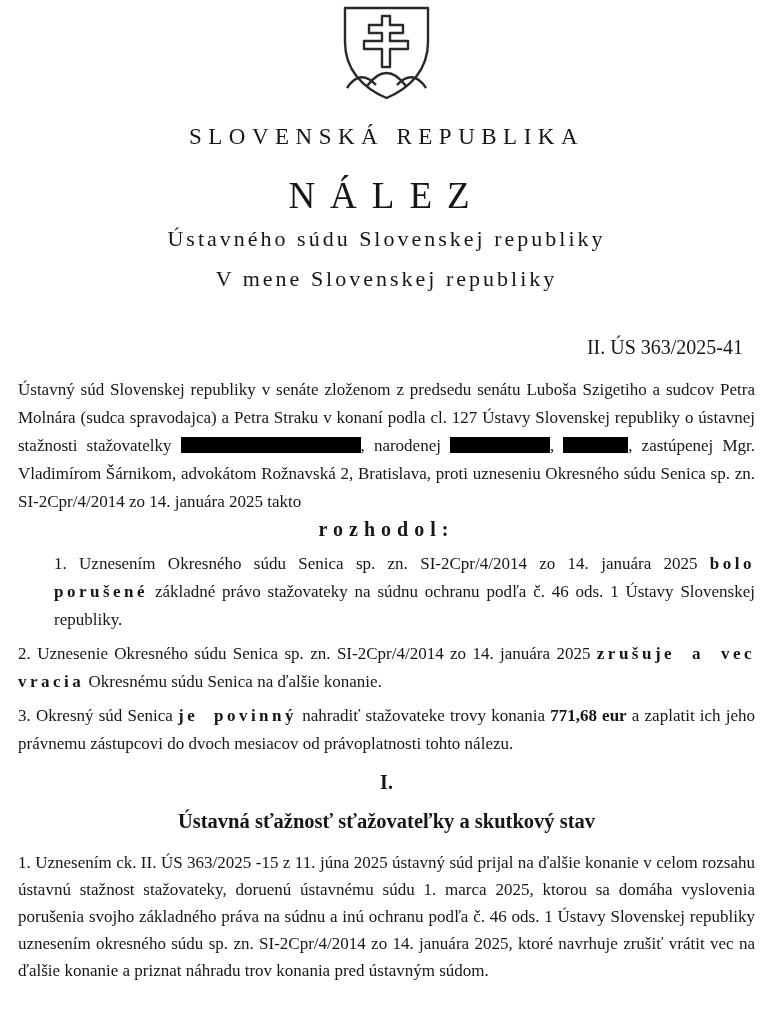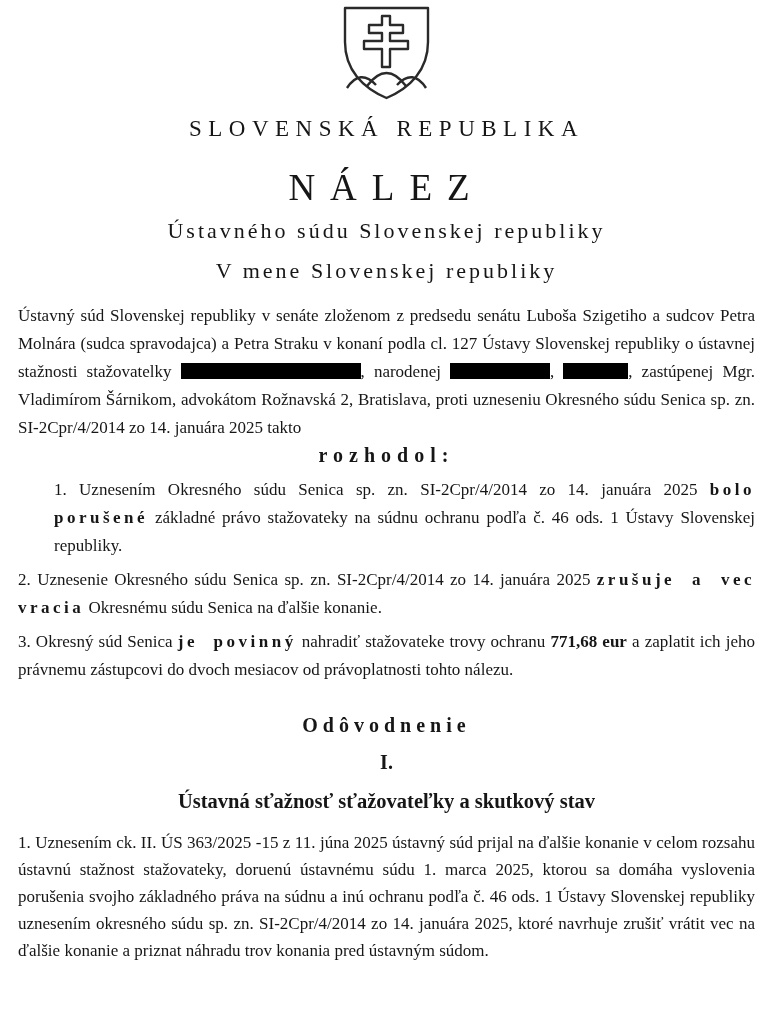--- a/index.html
+++ b/index.html
@@ -8,21 +8,21 @@
     width:773px;height:1024px;
     margin:0 auto;
     background:#ffffff;
     color:#161616;
     font-family:"Liberation Serif","DejaVu Serif",serif;
     overflow:hidden;
   }
   .content{padding:0 18px;}
   .crest{display:block;margin:4px auto 0;}
   .country{
-    margin-top:12px;text-align:center;
+    margin-top:20px;text-align:center;
     font-size:23px;line-height:30px;letter-spacing:6.5px;
   }
   .doc-title{
     margin-top:21px;text-align:center;
     font-size:37px;line-height:45px;letter-spacing:15px;
   }
   .subtitle{
     margin-top:6px;text-align:center;
     font-size:22px;line-height:30px;letter-spacing:3px;
   }
@@ -77,34 +77,34 @@
   </svg>
 
   <div class="country">SLOVENSKÁ REPUBLIKA</div>
 
   <div class="doc-title">NÁLEZ</div>
 
   <div class="subtitle">Ústavného súdu Slovenskej republiky</div>
 
   <div class="subtitle second">V mene Slovenskej republiky</div>
 
+  <div class="case-number">II. ÚS 363/2025-41</div>
 
   <div class="content">
 
     <p class="body intro"><span>Ústavný súd Slovenskej republiky v senáte zloženom z predsedu senátu Luboša Szigetiho a sudcov Petra Molnára (sudca spravodajca) a Petra Straku v konaní podla cl. 127 Ústavy Slovenskej republiky o ústavnej stažnosti stažovatelky </span><span class="redact" style="width: 180px;"></span><span>, narodenej </span><span class="redact" style="width: 100px;"></span><span>, </span><span class="redact" style="width: 65px;"></span><span>, zastúpenej Mgr. Vladimírom Šárnikom, advokátom Rožnavská 2, Bratislava, proti uzneseniu Okresného súdu Senica sp. zn. SI-2Cpr/4/2014 zo 14. januára 2025 takto</span></p>
 
     <div class="ruling-heading">rozhodol:</div>
 
     <p class="body verdict first"><span>1. Uznesením Okresného súdu Senica sp. zn. SI-2Cpr/4/2014 zo 14. januára 2025 </span><span class="sp">bolo porušené</span><span> základné právo stažovateky na súdnu ochranu podľa č. 46 ods. 1 Ústavy Slovenskej republiky.</span></p>
 
     <p class="body verdict"><span>2. Uznesenie Okresného súdu Senica sp. zn. SI-2Cpr/4/2014 zo 14. januára 2025 </span><span class="sp">zrušuje a vec vracia</span><span> Okresnému súdu Senica na ďalšie konanie.</span></p>
 
-    <p class="body verdict"><span>3. Okresný súd Senica </span><span class="sp">je povinný</span><span> nahradiť stažovateke trovy ochranu </span><span class="b">771,68 eur</span><span> a zaplatit ich jeho právnemu zástupcovi do dvoch mesiacov od právoplatnosti tohto nálezu.</span></p>
+    <p class="body verdict"><span>3. Okresný súd Senica </span><span class="sp">je povinný</span><span> nahradiť stažovateke trovy konania </span><span class="b">771,68 eur</span><span> a zaplatit ich jeho právnemu zástupcovi do dvoch mesiacov od právoplatnosti tohto nálezu.</span></p>
 
-    <div class="reason-heading">Odôvodnenie</div>
 
     <div class="section-number">I.</div>
 
     <div class="section-title">Ústavná sťažnosť sťažovateľky a skutkový stav</div>
 
     <p class="body reason-par"><span>1. Uznesením ck. II. ÚS 363/2025 -15 z 11. júna 2025 ústavný súd prijal na ďalšie konanie v celom rozsahu ústavnú stažnost stažovateky, doruenú ústavnému súdu 1. marca 2025, ktorou sa domáha vyslovenia porušenia svojho základného práva na súdnu a inú ochranu podľa č. 46 ods. 1 Ústavy Slovenskej republiky uznesením okresného súdu sp. zn. SI-2Cpr/4/2014 zo 14. januára 2025, ktoré navrhuje zrušiť vrátit vec na ďalšie konanie a priznat náhradu trov konania pred ústavným súdom.</span></p>
 
   </div>
 </div>
 

